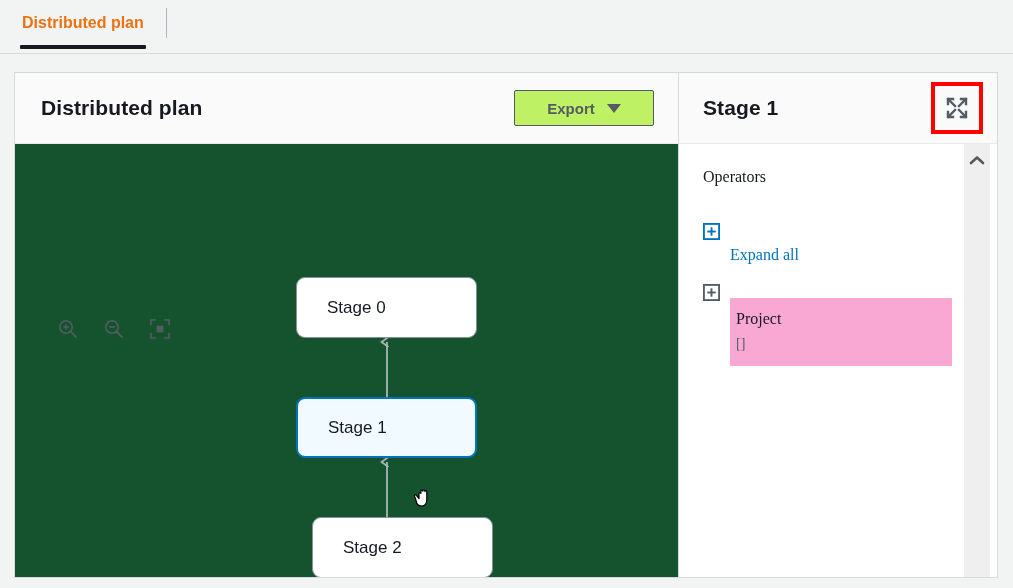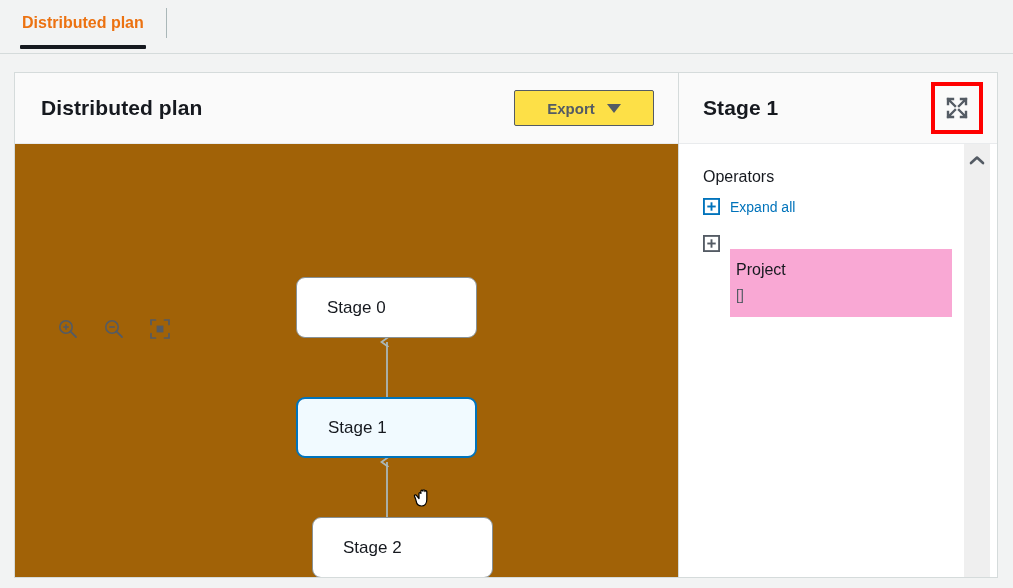--- a/index.html
+++ b/index.html
@@ -102,21 +102,21 @@
     font-size: 21px;
     font-weight: bold;
     color: #16191f;
     letter-spacing: 0.1px;
   }
 
   .export-btn {
     height: 36px;
     min-width: 140px;
     box-sizing: border-box;
-    background: #fde047;
+    background: #bef264;
     border: 1px solid #545b64;
     border-radius: 2px;
     color: #545b64;
     font-size: 15px;
     font-weight: bold;
     font-family: "Liberation Sans", sans-serif;
     display: flex;
     align-items: center;
     justify-content: center;
     gap: 12px;
@@ -127,21 +127,21 @@
     width: 0; height: 0;
     border-left: 7px solid transparent;
     border-right: 7px solid transparent;
     border-top: 9px solid #545b64;
   }
 
   
   .canvas {
     position: relative;
     flex: 1;
-    background: #a16207;
+    background: #14532d;
     overflow: hidden;
   }
   .zoom-tools {
     position: absolute;
     left: 40px; top: 172px;
     display: flex;
     gap: 20px;
     align-items: center;
   }
   .zoom-tools .tool {
@@ -219,37 +219,39 @@
     background: #fafafa;
     cursor: pointer;
     margin-right: 4px;
   }
 
   .right-body {
     position: relative;
     flex: 1;
     padding: 24px 0 0 24px;
     box-sizing: border-box;
+    font-family: Liberation Serif, serif;
   }
   .operators-label {
     font-size: 16px;
     color: #16191f;
     margin-bottom: 12px;
   }
   .expand-all-row {
     display: flex;
     align-items: center;
     gap: 10px;
     margin-bottom: 9px;
     cursor: pointer;
     width: max-content;
   }
   .expand-all-link {
-    font-size: 14px;
+    font-size: 16px;
     color: #0073bb;
+    margin-top: 48px;
   }
   .tree-row {
     display: flex;
     align-items: flex-start;
     gap: 10px;
   }
   .tree-item {
     background: #f9a8d4;
     width: 222px;
     box-sizing: border-box;

